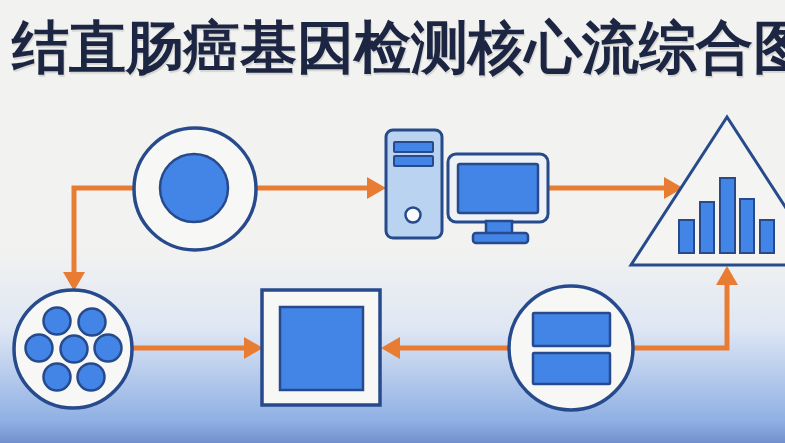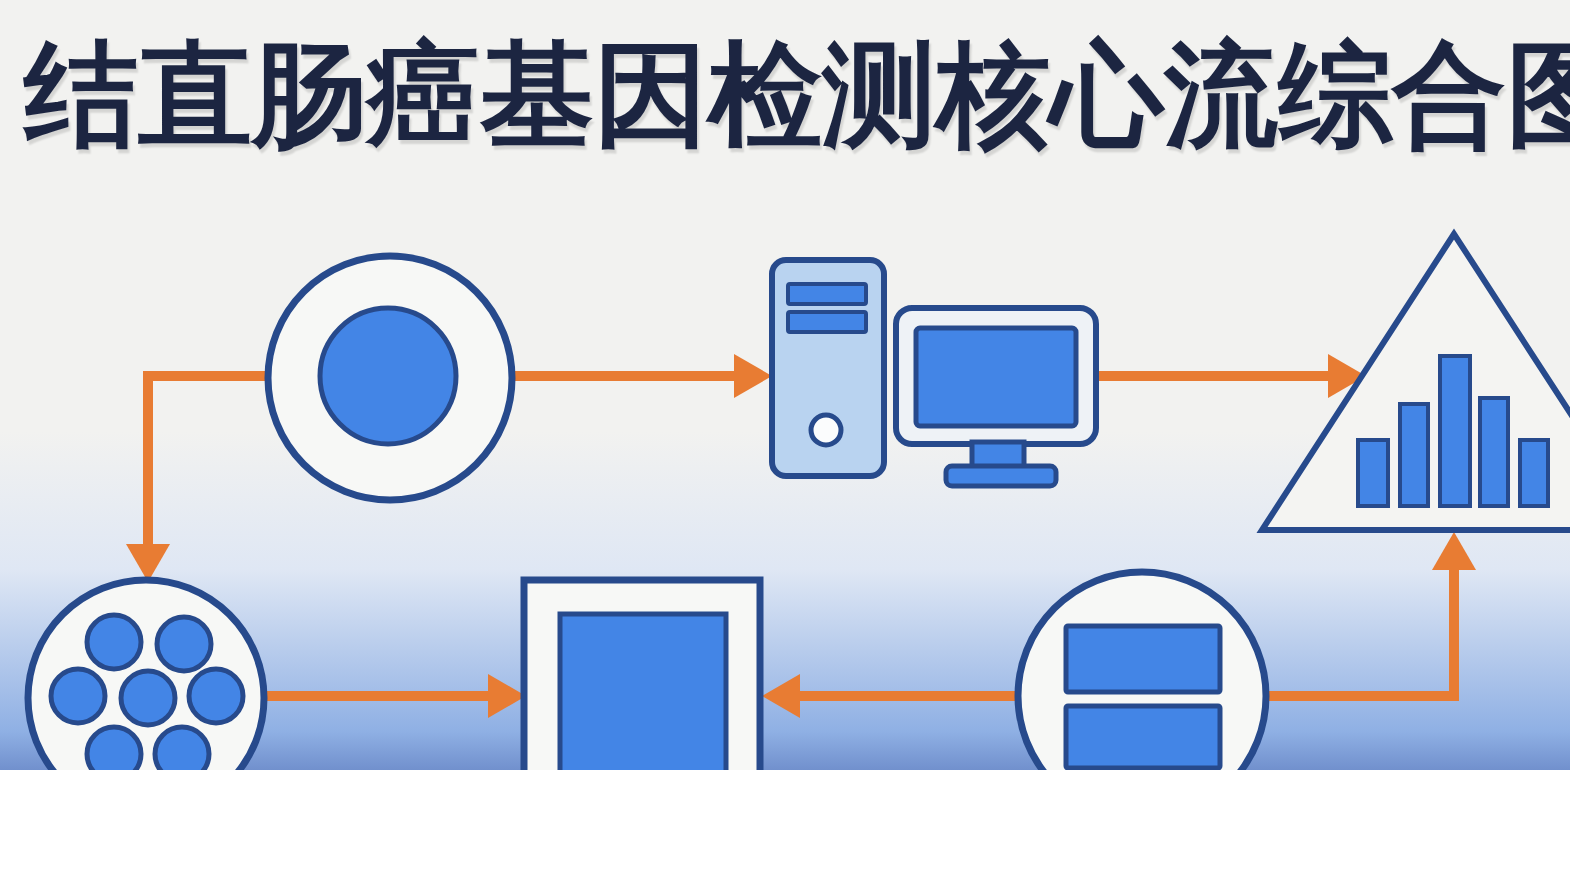--- a/index.html
+++ b/index.html
@@ -11,21 +11,21 @@
     --arrow-orange:#e87c33;
     --bg-top:#f2f2f0;
     --bg-mid:#dfe7f4;
     --bg-bottom:#8fb0e4;
     --bg-edge:#7190cd;
   }
   html,body{margin:0;padding:0;}
   body{font-family:"Liberation Sans","DejaVu Sans",sans-serif;}
   .stage{
     position:relative;
-    width:785px;height:385px;
+    width:785px;height:443px;
     overflow:hidden;
     background:linear-gradient(180deg,
       var(--bg-top) 0%,
       var(--bg-top) 56%,
       var(--bg-mid) 74%,
       var(--bg-bottom) 95%,
       var(--bg-edge) 100%);
   }
   .page-title{
     position:absolute;

